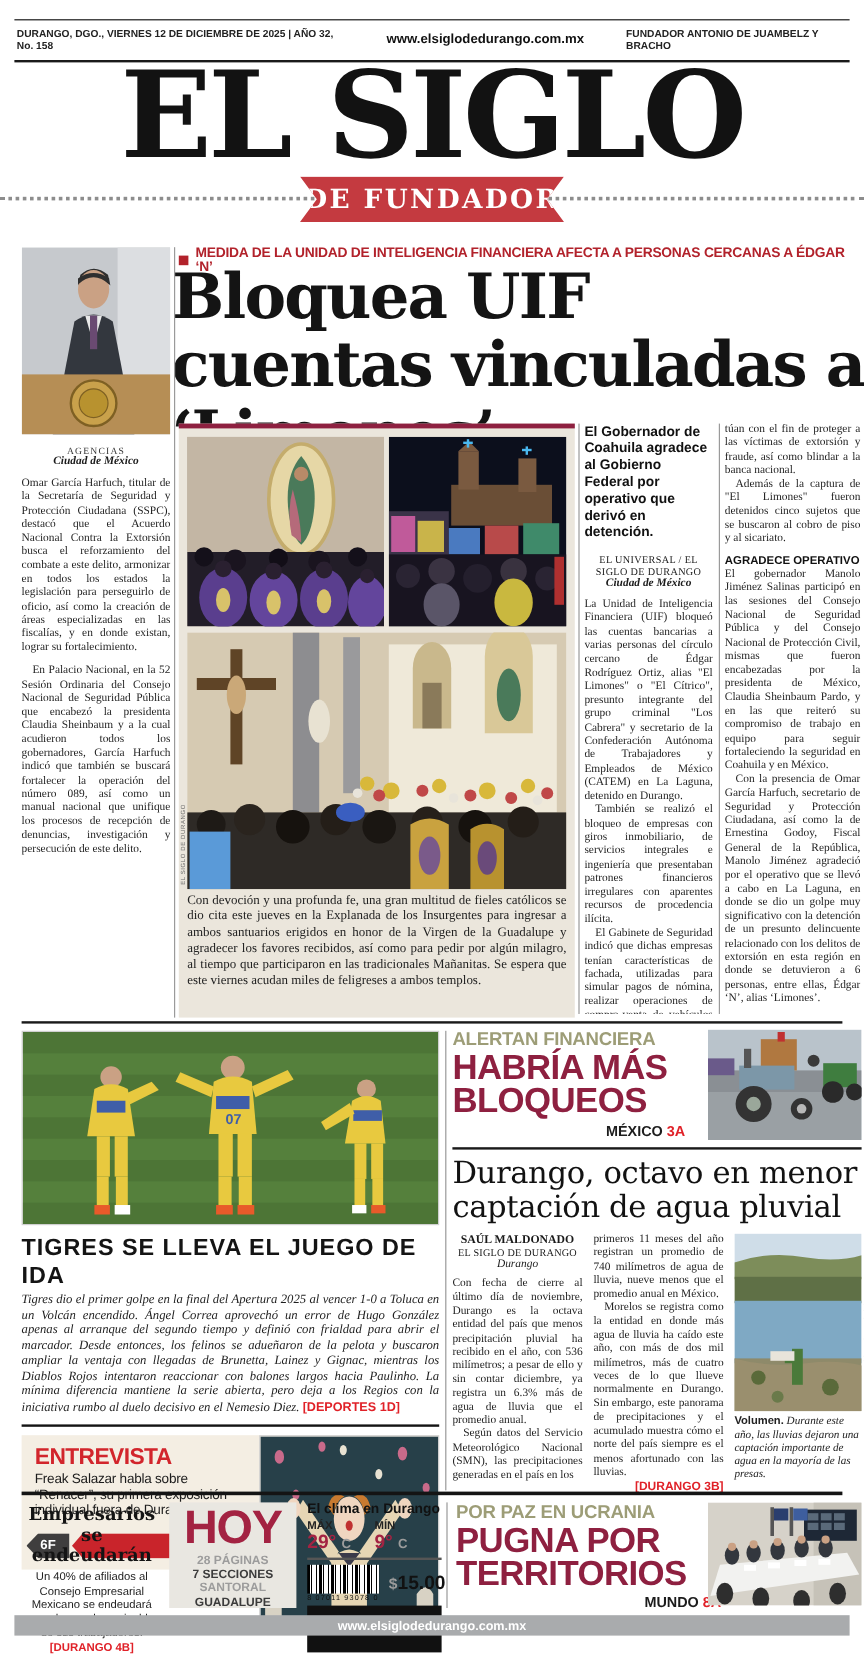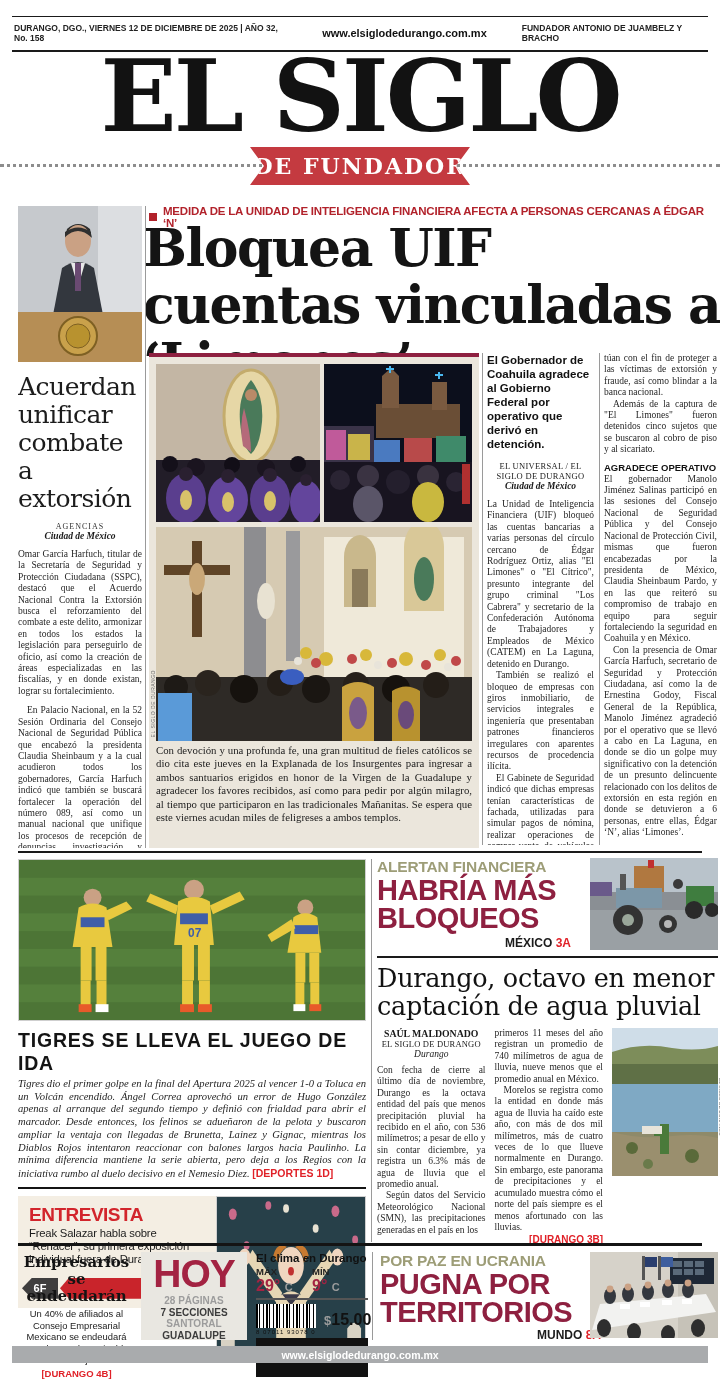--- a/index.html
+++ b/index.html
@@ -198,21 +198,20 @@
         <ellipse cx="60" cy="35" rx="13" ry="16" fill="#caa184"></ellipse>
         <path d="M47 31 q13 -12 26 0 l0 -5 q-13 -9 -26 0z" fill="#2f2f2f"></path>
         <path d="M26 156 L44 62 Q60 50 76 62 L94 156 Z" fill="#33373e"></path>
         <path d="M53 57 h14 l-7 24 z" fill="#e8e8e8"></path>
         <rect x="57" y="57" width="6" height="28" fill="#6a4a72"></rect>
         <rect y="106" width="124" height="50" fill="#b68e55"></rect>
         <circle cx="60" cy="130" r="19" fill="#c9a14b" stroke="#7e6023" stroke-width="2"></circle>
         <circle cx="60" cy="130" r="12" fill="#b8922f" stroke="#7e6023" stroke-width="1"></circle>
       </svg>
     </div>
-    <div class="lc-head dserif">Acuerdan unificar combate a extorsión</div>
     <div class="lc-byline">
       <div class="lc-agency">AGENCIAS</div>
       <div class="lc-city">Ciudad de México</div>
     </div>
     <div class="bodytxt just">Omar García Harfuch, titular de la Secretaría de Seguridad y Protección Ciudadana (SSPC), destacó que el Acuerdo Nacional Contra la Extorsión busca el reforzamiento del combate a este delito, armonizar en todos los estados la legislación para perseguirlo de oficio, así como la creación de áreas especializadas en las fiscalías, y en donde existan, lograr su fortalecimiento.</div>
     <div class="bodytxt just indent">En Palacio Nacional, en la 52 Sesión Ordinaria del Consejo Nacional de Seguridad Pública que encabezó la presidenta Claudia Sheinbaum y a la cual acudieron todos los gobernadores, García Harfuch indicó que también se buscará fortalecer la operación del número 089, así como un manual nacional que unifique los procesos de recepción de denuncias, investigación y persecución de este delito.</div>
 
   </div>
 
   <div class="abs vdiv" style="left:145px; top:206px; height:642px;"></div>
@@ -513,20 +512,21 @@
               <rect x="48" y="96" width="9" height="30" fill="#4a7a3a"></rect>
               <rect x="42" y="102" width="8" height="6" fill="#4a7a3a"></rect>
               <circle cx="20" cy="120" r="6" fill="#5a6a3a"></circle>
                 <circle cx="80" cy="128" r="7" fill="#5a6a3a"></circle>
               <circle cx="36" cy="136" r="5" fill="#6a7a4a"></circle>
               <rect x="30" y="98" width="20" height="8" fill="#e8e4da"></rect>
             </svg>
           </div>
           <span class="lakecred">EL SIGLO DE DURANGO</span>
         </div>
+        <div class="lakecap"><b>Volumen.</b><span class="it"> Durante este año, las lluvias dejaron una captación importante de agua en la mayoría de las presas.</span></div>
       </div>
     </div>
   </div>
 
   <div class="abs botrule"></div>
 
   <div class="abs emp">
     <div class="emp-head">Empresarios se endeudarán</div>
     <div class="emp-body">Un 40% de afiliados al Consejo Empresarial Mexicano se endeudará para el pago de aguinaldos de sus trabajadores.</div>
     <div class="emp-ref pageref">[DURANGO 4B]</div>

